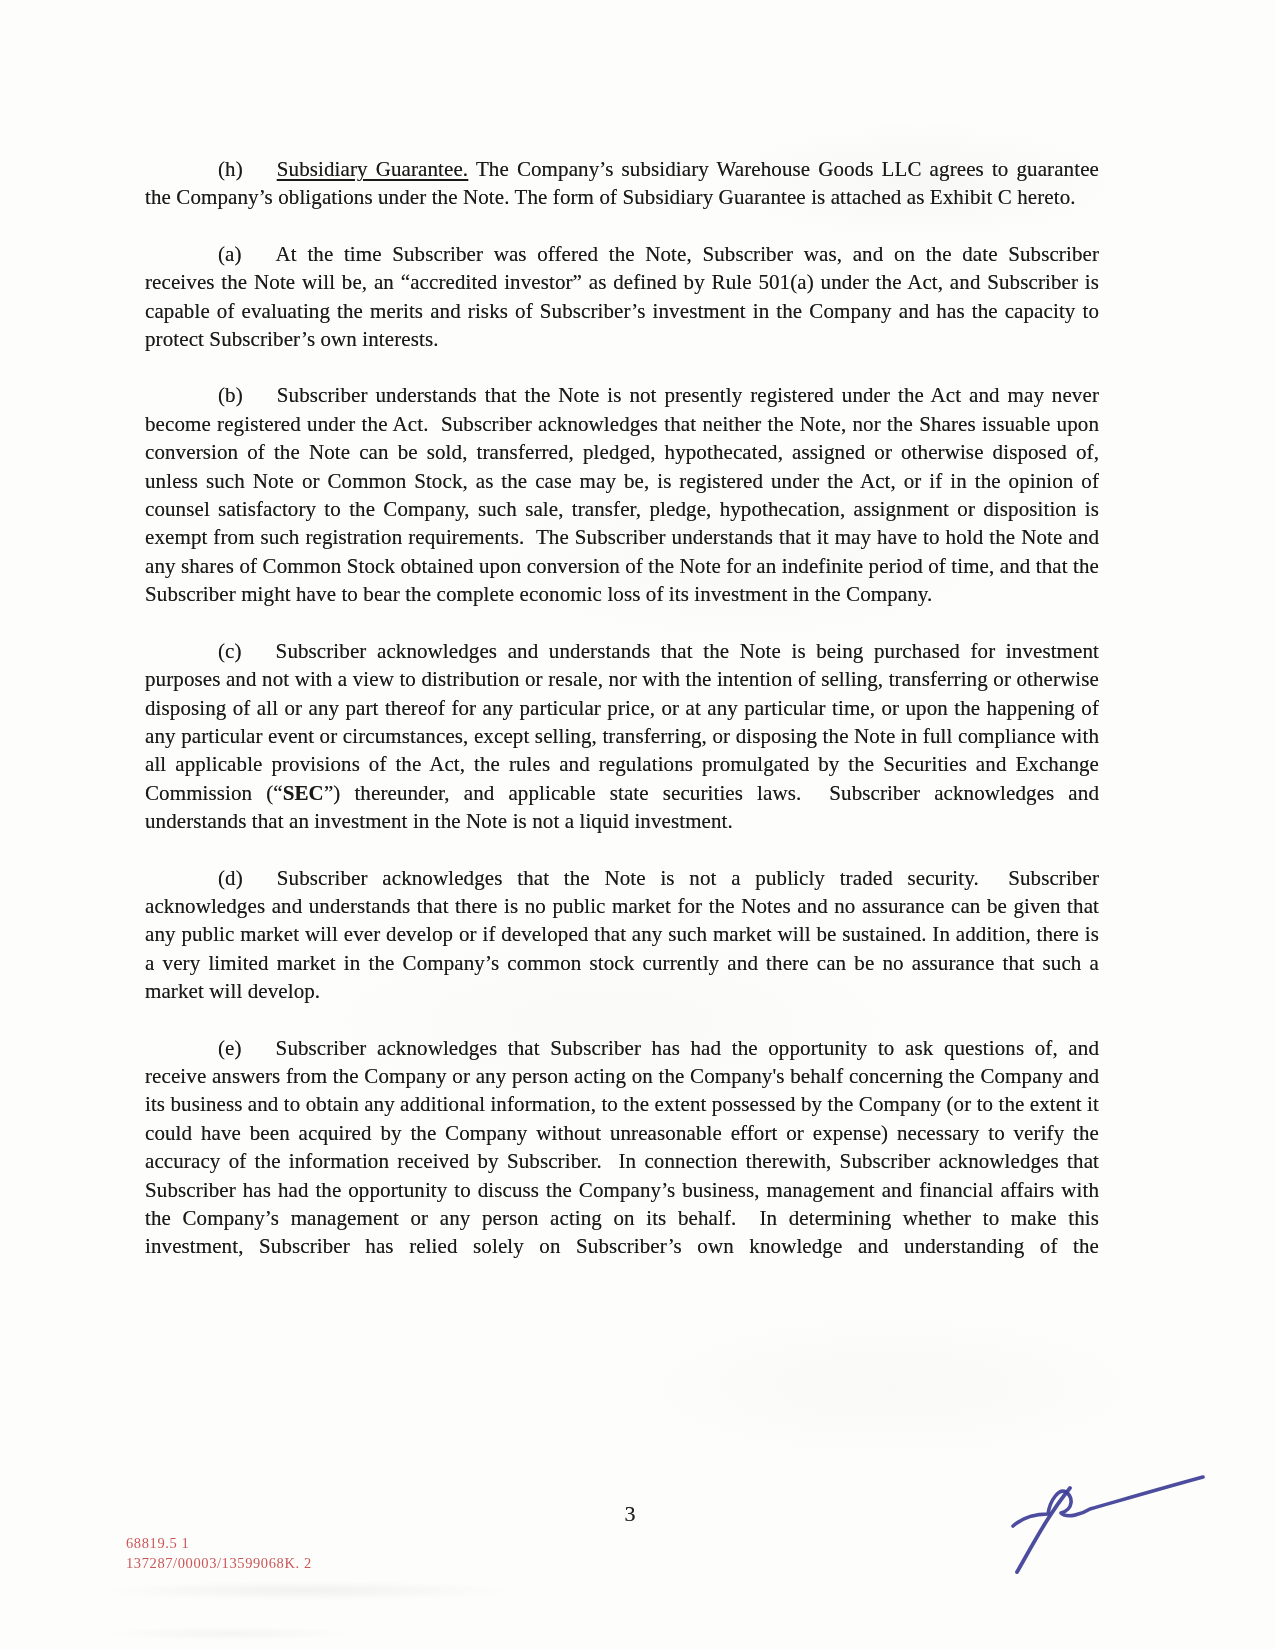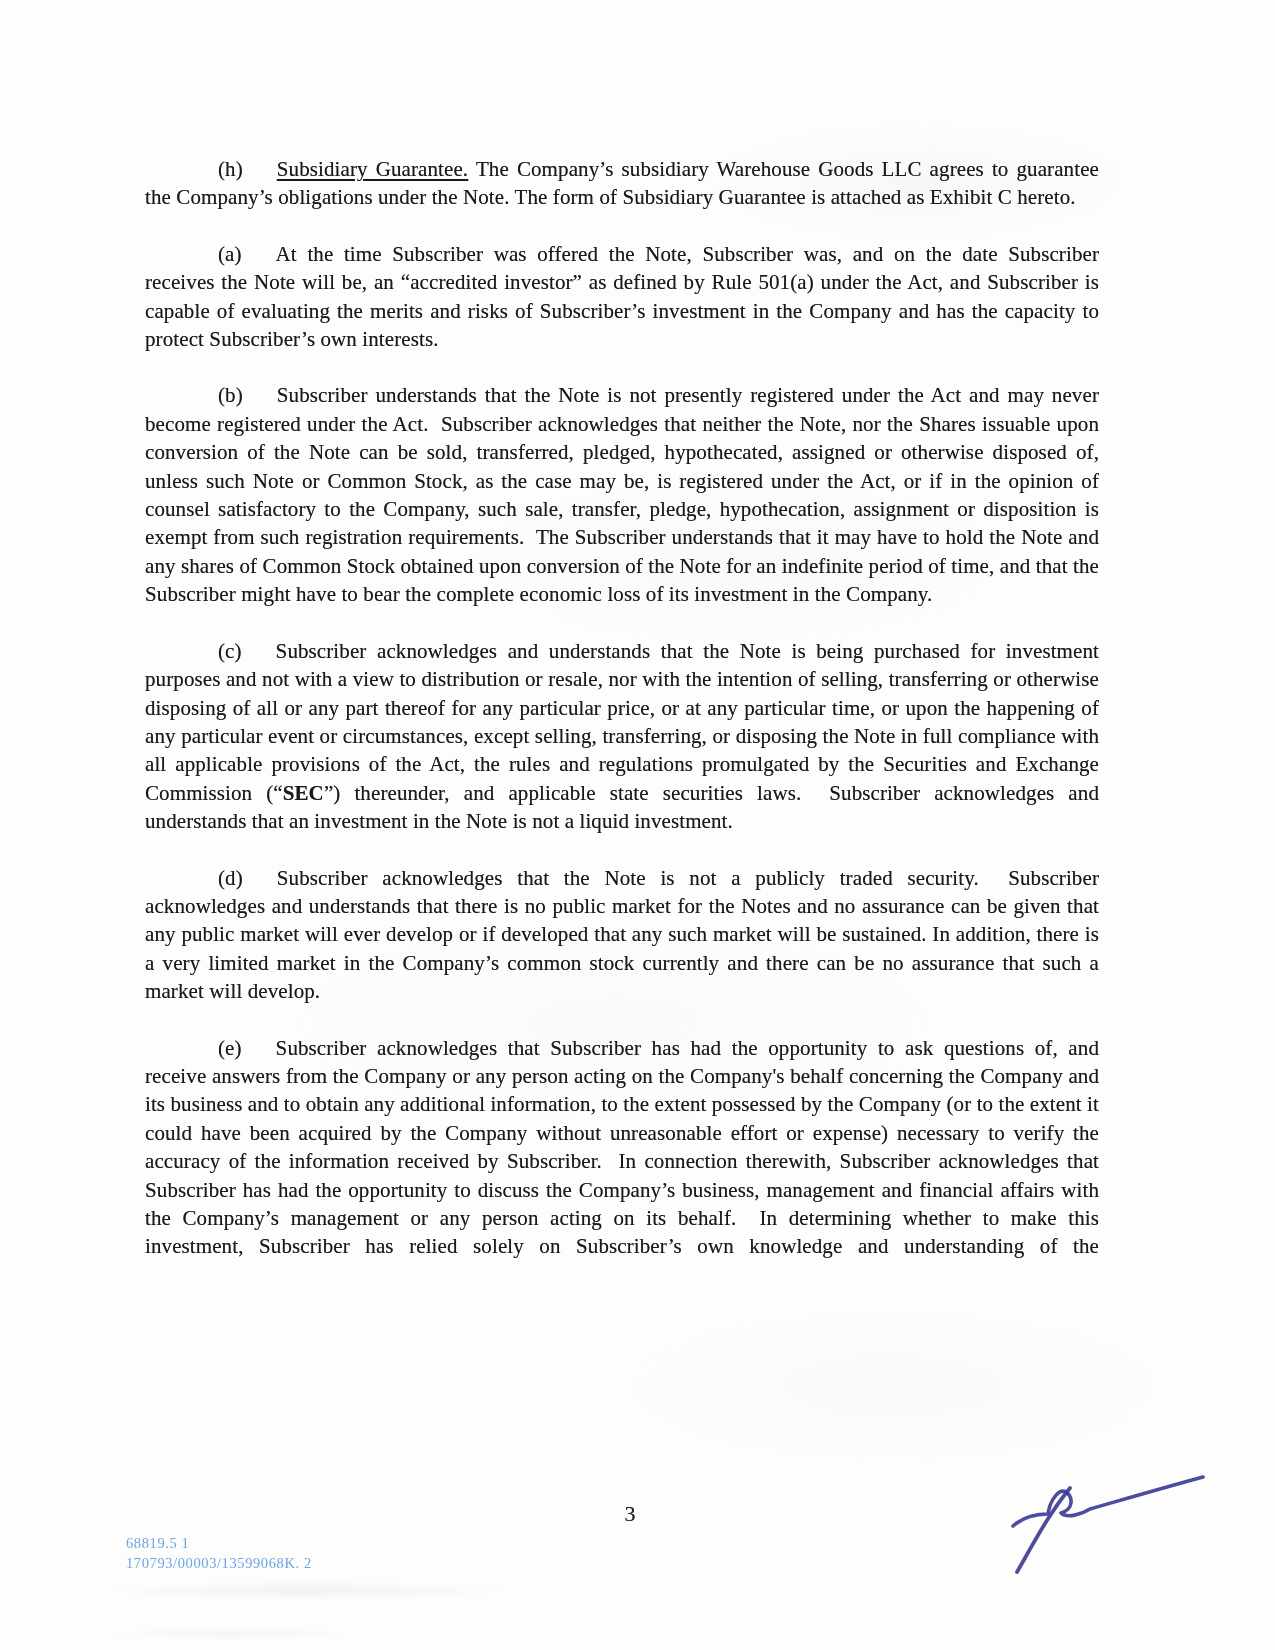--- a/index.html
+++ b/index.html
@@ -69,21 +69,21 @@
     font-size: 22px;
     color: #222222;
     text-shadow: 0 0 0.45px rgba(10,10,10,0.5);
   }
   .footer-id {
     position: absolute;
     left: 126px;
     top: 1533px;
     font-size: 14.5px;
     line-height: 20px;
-    color: #3b82f6;
+    color: #b91c1c;
     opacity: 0.75;
     filter: blur(0.7px);
     letter-spacing: 0.6px;
   }
   .signature {
     position: absolute;
     left: 990px;
     top: 1463px;
     width: 230px;
     height: 120px;
@@ -103,21 +103,21 @@
       <p class="para">(b)<span class="tab"></span>Subscriber understands that the Note is not presently registered under the Act and may never become registered under the Act.&nbsp; Subscriber acknowledges that neither the Note, nor the Shares issuable upon conversion of the Note can be sold, transferred, pledged, hypothecated, assigned or otherwise disposed of, unless such Note or Common Stock, as the case may be, is registered under the Act, or if in the opinion of counsel satisfactory to the Company, such sale, transfer, pledge, hypothecation, assignment or disposition is exempt from such registration requirements.&nbsp; The Subscriber understands that it may have to hold the Note and any shares of Common Stock obtained upon conversion of the Note for an indefinite period of time, and that the Subscriber might have to bear the complete economic loss of its investment in the Company.</p>
       <p class="para">(c)<span class="tab"></span>Subscriber acknowledges and understands that the Note is being purchased for investment purposes and not with a view to distribution or resale, nor with the intention of selling, transferring or otherwise disposing of all or any part thereof for any particular price, or at any particular time, or upon the happening of any particular event or circumstances, except selling, transferring, or disposing the Note in full compliance with all applicable provisions of the Act, the rules and regulations promulgated by the Securities and Exchange Commission (“<b>SEC</b>”) thereunder, and applicable state securities laws.&nbsp; Subscriber acknowledges and understands that an investment in the Note is not a liquid investment.</p>
       <p class="para">(d)<span class="tab"></span>Subscriber acknowledges that the Note is not a publicly traded security.&nbsp; Subscriber acknowledges and understands that there is no public market for the Notes and no assurance can be given that any public market will ever develop or if developed that any such market will be sustained. In addition, there is a very limited market in the Company’s common stock currently and there can be no assurance that such a market will develop.</p>
       <p class="para justify-last">(e)<span class="tab"></span>Subscriber acknowledges that Subscriber has had the opportunity to ask questions of, and receive answers from the Company or any person acting on the Company's behalf concerning the Company and its business and to obtain any additional information, to the extent possessed by the Company (or to the extent it could have been acquired by the Company without unreasonable effort or expense) necessary to verify the accuracy of the information received by Subscriber.&nbsp; In connection therewith, Subscriber acknowledges that Subscriber has had the opportunity to discuss the Company’s business, management and financial affairs with the Company’s management or any person acting on its behalf.&nbsp; In determining whether to make this investment, Subscriber has relied solely on Subscriber’s own knowledge and understanding of the</p>
     </div>
 
   <div class="page-number">3</div>
 
   <div class="footer-id">
     <div>68819.5 1</div>
-    <div>170793/00003/13599068K. 2</div>
+    <div>137287/00003/13599068K. 2</div>
   </div>
 
   <svg class="signature" viewBox="0 0 230 120" fill="none">
     <path d="M 23 63 C 32 55, 45 51, 58 51 C 60 37, 69 25, 76 29 C 83 34, 84 46, 71 50 C 77 56, 92 51, 100 46 C 135 36, 176 24, 213 14" stroke-width="3.6" stroke-linecap="round" stroke-linejoin="round" opacity="0.92" stroke="#3d3e97"></path>
     <path d="M 27 109 C 42 83, 58 52, 80 25" stroke-width="3.8" stroke-linecap="round" opacity="0.92" stroke="#3d3e97"></path>
   </svg>
 
 </div>
 
 </body></html>

